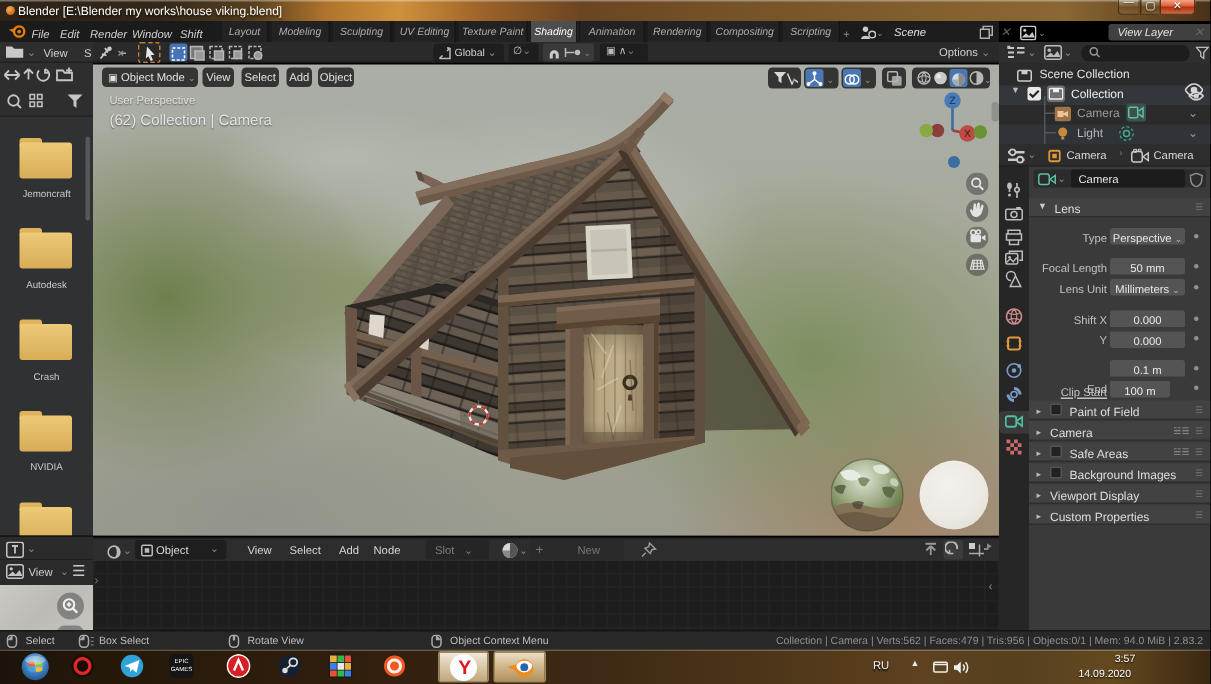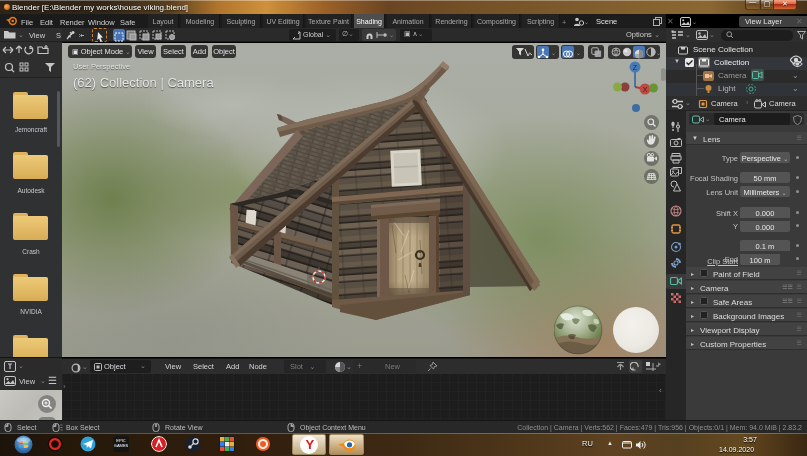--- a/index.html
+++ b/index.html
@@ -11,21 +11,21 @@
 background:linear-gradient(90deg,#2e2317 0%,#332718 13%,#58401f 21%,#b0752c 27%,#cf913c 33%,#9c6228 40%,#6b4523 48%,#735026 58%,#7c5a2c 70%,#86622f 80%,#8a6733 88%,#5f421f 96%,#483118 100%);
 }
 #titledot{position:absolute;left:4px;top:4px;width:6px;height:6px;border-radius:50%;background:radial-gradient(circle at 35% 35%,#f8b060,#d2741e 60%,#8a4a10);}
 #titlebar .tline{position:absolute;left:0;top:0;width:807px;height:1px;background:rgba(255,255,255,0.35);}
 #titletext{position:absolute;left:12px;top:2.5px;font-size:8px;color:#fff;text-shadow:0 1px 2px rgba(0,0,0,0.8);}
 .winbtn{position:absolute;top:0;height:10px;border:1px solid rgba(55,30,12,0.75);border-top:none;background:linear-gradient(180deg,rgba(255,255,255,0.4),rgba(255,255,255,0.1) 45%,rgba(110,65,28,0.3) 50%,rgba(190,135,70,0.3));}
 #btnmin{left:745px;width:14px;border-radius:0 0 0 3px;border-right:none;} #btnmax{left:760px;width:13px;border-radius:0;border-right:none;}
 #btnclose{left:773px;width:24px;border-radius:0 0 3px 0;background:linear-gradient(180deg,#f2a584,#dd5f3c 45%,#ad2d12 50%,#cf6a3c);}
 .winbtn span{position:absolute;width:100%;text-align:center;color:#fff;font-size:7px;top:0px;left:0;text-shadow:0 1px 1px rgba(0,0,0,0.6);}
 
-#menubar{left:0;top:14px;width:666px;height:14px;background:#1b1b1b;}
+#menubar{left:0;top:14px;width:666px;height:14px;background:#1b1b1b;font-style:italic;}
 .menuitem{position:absolute;top:3.5px;font-size:7.5px;color:#cfcfcf;}
 .tab{position:absolute;top:0;height:14px;font-size:7px;color:#ababab;background:#222;border-right:1px solid #151515;padding:3.5px 0 0 0;text-align:center;}
 .tab.active{background:#4e4e4e;color:#fff;}
 
 #toolbar{left:62px;top:28px;width:604px;height:14px;background:#2a2a2a;border-bottom:1px solid #1a1a1a;}
 
 #fbheader{left:0;top:28px;width:62px;height:14px;background:#2e2e2e;border-bottom:1px solid #202020;}
 #fbnav{left:0;top:42px;width:62px;height:16px;background:#2e2e2e;}
 #fbtools{left:0;top:58px;width:62px;height:20px;background:#2e2e2e;border-bottom:1px solid #222;}
 #fblist{left:0;top:78px;width:62px;height:279px;background:#2f3133;}
@@ -94,21 +94,21 @@
 <div class="abs" id="menubar">
 <svg class="abs" style="left:5px;top:2px;" width="13" height="10" viewBox="0 0 20 16">
       <circle cx="12" cy="8" r="5.5" fill="none" stroke="#e87d0d" stroke-width="2.5"></circle>
       <circle cx="12" cy="8" r="2" fill="#e87d0d"></circle>
       <path d="M1 6 L10 4 L6 9 Z" fill="#e87d0d"></path>
     </svg>
 <div class="menuitem" style="left:21px;">File</div>
 <div class="menuitem" style="left:40px;">Edit</div>
 <div class="menuitem" style="left:60px;">Render</div>
 <div class="menuitem" style="left:88px;">Window</div>
-<div class="menuitem" style="left:120px;">Safe</div>
+<div class="menuitem" style="left:120px;">Shift</div>
 <div class="tab" style="left:148px;width:31px;">Layout</div>
 <div class="tab" style="left:181px;width:39px;">Modeling</div>
 <div class="tab" style="left:222px;width:39px;">Sculpting</div>
 <div class="tab" style="left:263px;width:41px;">UV Editing</div>
 <div class="tab" style="left:306px;width:46px;">Texture Paint</div>
 <div class="tab active" style="left:354px;width:31px;">Shading</div>
 <div class="tab" style="left:387px;width:43px;">Animation</div>
 <div class="tab" style="left:432px;width:40px;">Rendering</div>
 <div class="tab" style="left:474px;width:46px;">Compositing</div>
 <div class="tab" style="left:522px;width:38px;">Scripting</div>
@@ -477,21 +477,21 @@
           <path d="M6,1.8 a4.2,4.2 0 0 1 0,8.4 z" fill="#8a8a8a"></path>
           <path d="M6,6 l-4.2,0 a4.2,4.2 0 0 0 4.2,4.2 z" fill="#aaa"></path>
         </svg></div>
 <svg class="abs" style="left:584px;top:4px;" width="10" height="10" viewBox="0 0 10 10">
         <circle cx="5" cy="5" r="4.2" fill="none" stroke="#b8b8b8" stroke-width="1"></circle>
         <path d="M5,0.8 a4.2,4.2 0 0 1 0,8.4" fill="#b8b8b8"></path>
       </svg>
 <div class="abs" style="left:594px;top:6px;font-size:6px;color:#999;">⌄</div>
 
 <div class="abs" style="white-space:nowrap;left:11px;top:19px;font-size:7.5px;color:#e4e4e4;text-shadow:0 1px 1px rgba(0,0,0,0.5);">User Perspective</div>
-<div class="abs" style="white-space:nowrap;left:11px;top:32px;font-size:13px;color:#e4e4e4;text-shadow:0 1px 1px rgba(0,0,0,0.5);">(62) Collection | Camera</div>
+<div class="abs" style="white-space:nowrap;left:11px;top:32px;font-size:10px;color:#e4e4e4;text-shadow:0 1px 1px rgba(0,0,0,0.5);">(62) Collection | Camera</div>
 
 <div class="abs" style="left:599px;top:25px;width:5px;height:13px;background:#8a8d86;border-radius:2.5px;opacity:0.85;"></div>
 <svg class="abs" style="left:545px;top:10px;" width="58" height="100" viewBox="0 0 58 100">
 <line x1="28" y1="16" x2="28" y2="34" stroke="#3f6ea5" stroke-width="1.8"></line>
 <line x1="28" y1="34" x2="38" y2="36" stroke="#a43c38" stroke-width="1.8"></line>
 <circle cx="28" cy="14" r="5.5" fill="#4a7ab5"></circle>
         <text x="28" y="16.5" font-size="7" fill="#123052" text-anchor="middle">Z</text>
 <circle cx="38" cy="36" r="5.5" fill="#bc4a45"></circle>
         <text x="38" y="38.5" font-size="7" fill="#551210" text-anchor="middle">X</text>
 <circle cx="46.5" cy="35" r="4.5" fill="#6a9434"></circle>
@@ -782,21 +782,21 @@
       <path d="M4.5,0.5 L8.5,2 L8,6 C7.5,8.5 4.5,9.5 4.5,9.5 C4.5,9.5 1.5,8.5 1,6 L0.5,2 Z" fill="none" stroke="#8a8a8a" stroke-width="1"></path>
     </svg>
 <div class="phead" style="top:21px;">
       <span style="position:absolute;left:6px;top:3px;font-size:6px;color:#ccc;">▼</span>
       <span style="position:absolute;left:17px;top:2.5px;">Lens</span>
       <span style="position:absolute;right:4px;top:2px;color:#777;letter-spacing:1px;font-size:6px;">☰</span>
     </div>
 <div class="plabel" style="top:43px;right:69px;">Type</div>
 <div class="pfield" style="left:54px;top:41px;width:50px;padding-top:2px;">Perspective <span style="color:#bbb;font-size:6px;">⌄</span></div>
 <div class="pdot" style="left:110px;top:45px;"></div>
-<div class="plabel" style="top:63px;right:69px;">Focal Shading</div>
+<div class="plabel" style="top:63px;right:69px;">Focal Length</div>
 <div class="pfield" style="left:54px;top:61px;width:50px;padding-top:2px;">50 mm</div>
 <div class="pdot" style="left:110px;top:65px;"></div>
 <div class="plabel" style="top:77px;right:69px;">Lens Unit</div>
 <div class="pfield" style="left:54px;top:75px;width:50px;padding-top:2px;">Millimeters <span style="color:#bbb;font-size:6px;">⌄</span></div>
 <div class="pdot" style="left:110px;top:79px;"></div>
 <div class="plabel" style="top:98px;right:69px;">Shift X</div>
 <div class="pfield" style="left:54px;top:96px;width:50px;padding-top:2px;border-radius:2px 2px 0 0;">0.000</div>
 <div class="pdot" style="left:110px;top:100px;"></div>
 <div class="plabel" style="top:111px;right:69px;">Y</div>
 <div class="pfield" style="left:54px;top:109.5px;width:50px;padding-top:2px;border-radius:0 0 2px 2px;">0.000</div>

